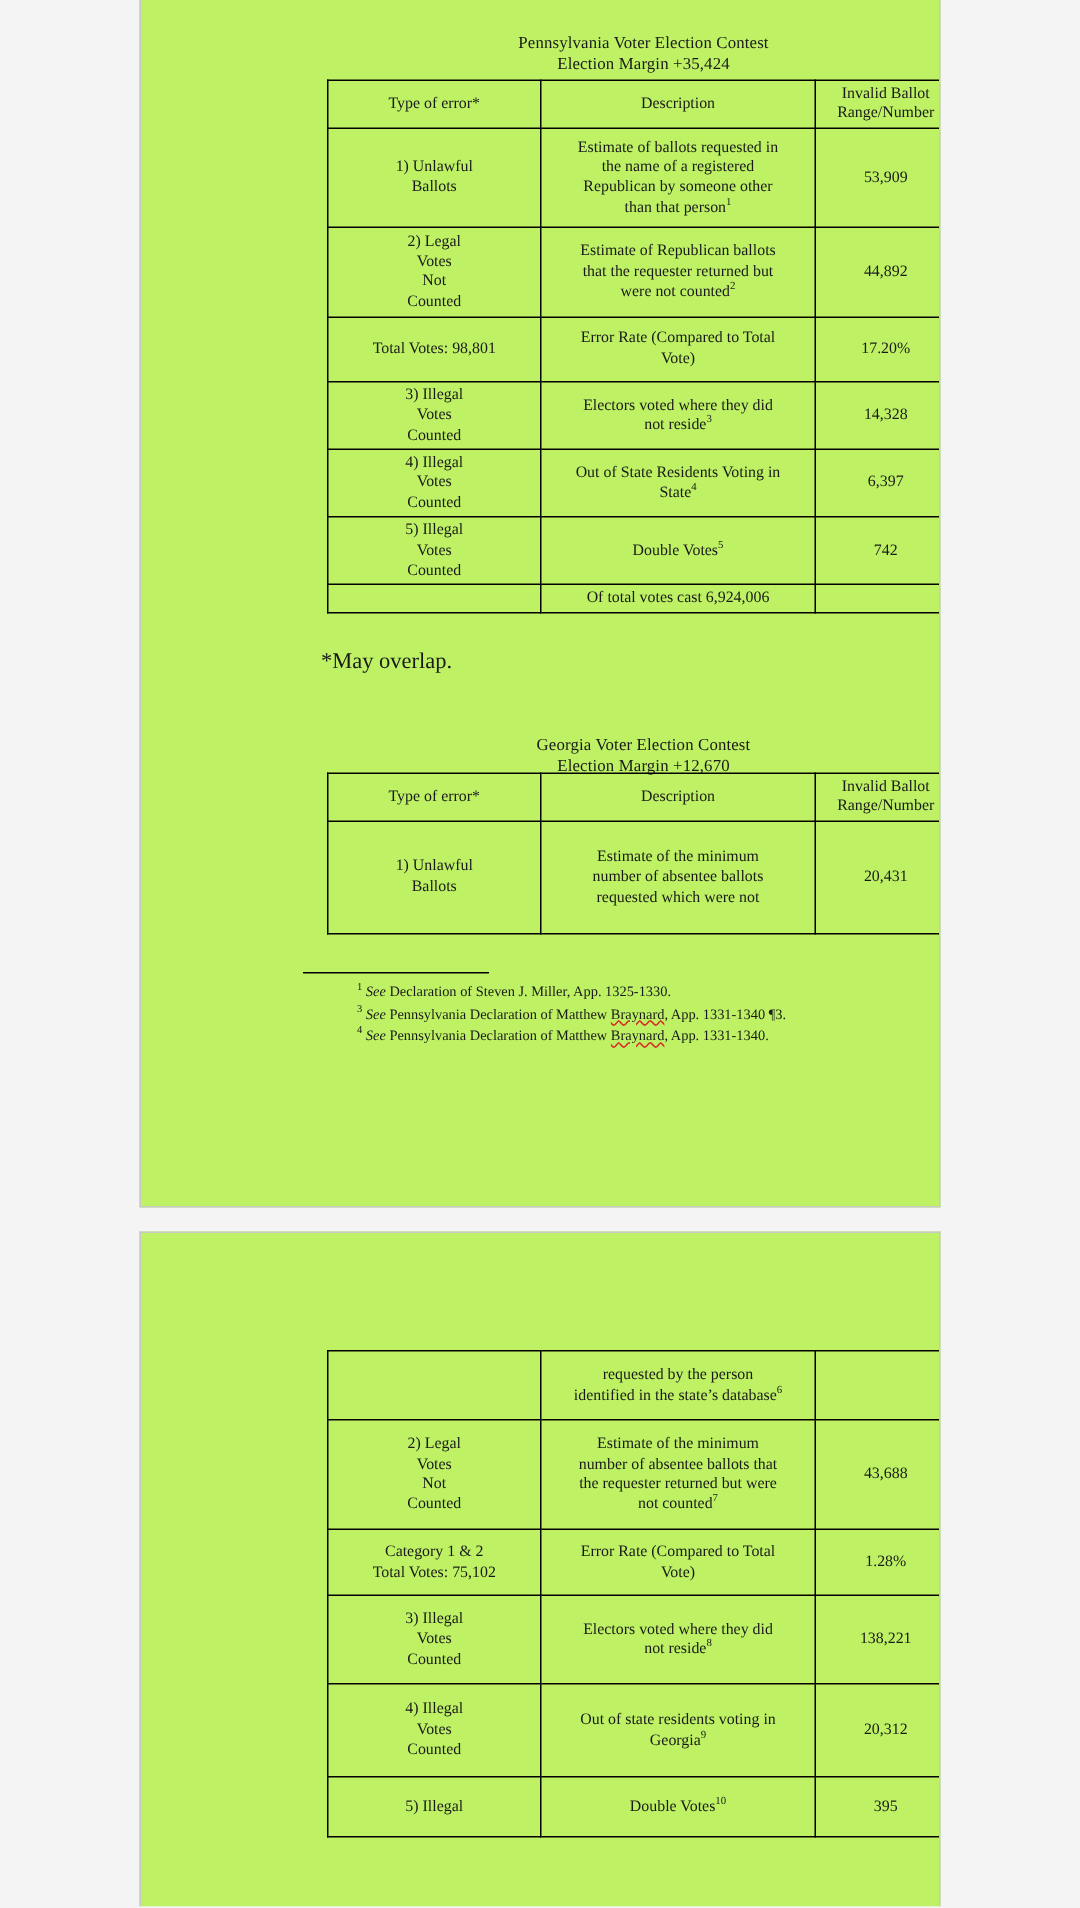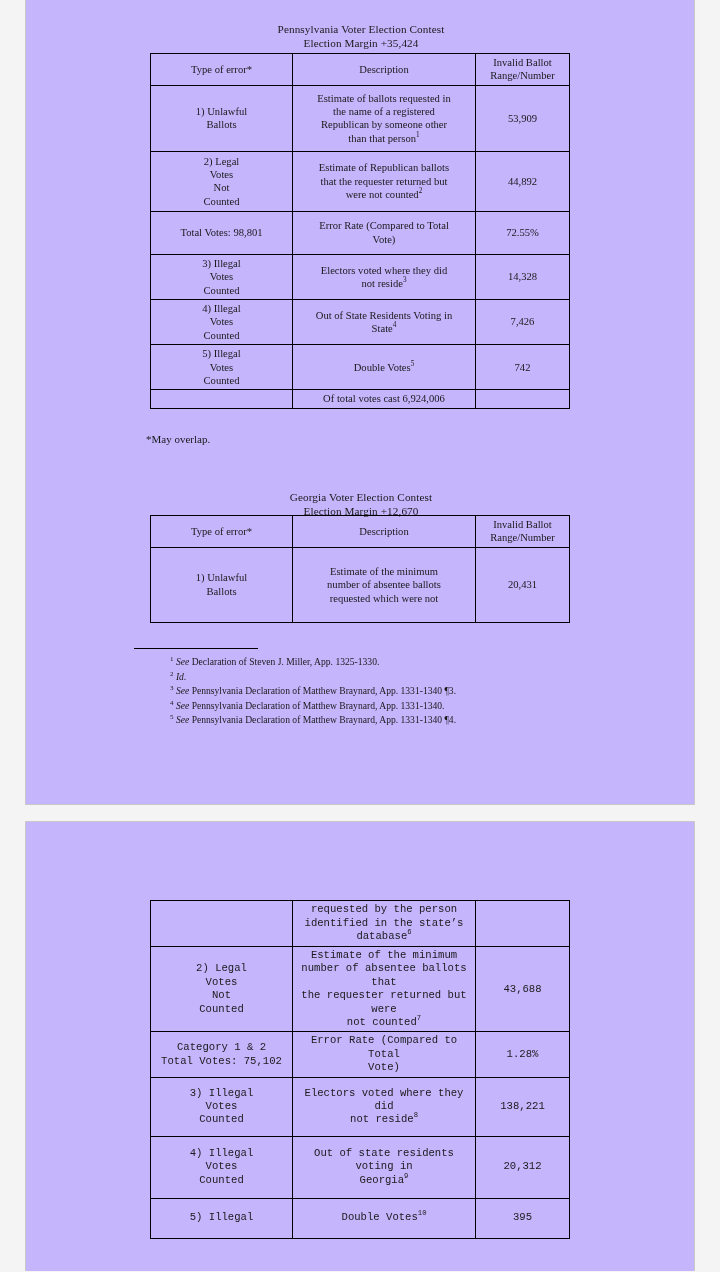--- a/index.html
+++ b/index.html
@@ -16,29 +16,29 @@
 
   #viewer {
     width: 720px;
     position: relative;
     background: #f4f4f4;
     padding: 0;
   }
 
   .page {
     position: relative;
-    background: #c4b5fd;
+    background: #bef264;
     border: 1px solid #c8c8c8;
     margin: 0 auto;
-    width: 670px;
+    width: 534px;
     overflow: hidden;
   }
   .page-1 { height: 806px; margin-top: -1px; }
   .page-gap { height: 16px; background: #f4f4f4; }
-  .page-2 { height: 450px; border-bottom: none; font-family: Liberation Mono, monospace; }
+  .page-2 { height: 450px; border-bottom: none; }
 
   .page-inner {
     position: relative;
     width: 100%;
     height: 100%;
   }
 
   
   .doc-heading {
     text-align: center;
@@ -69,21 +69,21 @@
 
   th.hdr { height: 26px; }
   td.type-cell { text-align: center; }
   td.num-cell  { text-align: center; }
   td.left-cell { text-align: left; padding-left: 6px; }
   .typelines { display: block; }
 
   sup { font-size: 7.2px; vertical-align: super; line-height: 0; }
 
   .note-star {
-    font-size: 11px;
+    font-size: 15px;
     margin-left: 120px;
     margin-top: 3px;
   }
 
   
   .footnote-area {
     margin-left: 108px;
     margin-top: 0;
   }
   .fn-rule {
@@ -94,20 +94,21 @@
   }
   .fn {
     font-size: 9.6px;
     line-height: 14.6px;
     white-space: nowrap;
     margin-left: 36px;
   }
   .fn .fnum { font-size: 7px; vertical-align: super; line-height: 0; }
   .fn i { font-style: italic; }
   .sp-err {
+    text-decoration: underline;
     text-decoration-style: wavy;
     text-decoration-color: #d93025;
     text-decoration-thickness: 1px;
     text-underline-offset: 1px;
   }
 
   .abs { position: absolute; }
 </style>
 </head>
 <body>
@@ -168,21 +169,21 @@
                 <td class="num-cell">44,892</td>
               </tr>
               <tr style="height: 43px;">
                 <td class="type-cell">
                   <span class="typelines">Total Votes: 98,801</span>
                 </td>
                 <td>
                   <span class="typelines">Error Rate (Compared to Total</span>
                   <span class="typelines">Vote)</span>
                 </td>
-                <td class="num-cell">72.55%</td>
+                <td class="num-cell">17.20%</td>
               </tr>
               <tr style="height: 43px;">
                 <td class="type-cell">
                   <span class="typelines">3)   Illegal</span>
                   <span class="typelines">Votes</span>
                   <span class="typelines">Counted</span>
                 </td>
                 <td>
                   <span class="typelines">Electors voted where they did</span>
                   <span class="typelines">not reside<sup>3</sup></span>
@@ -192,21 +193,21 @@
               <tr style="height: 43px;">
                 <td class="type-cell">
                   <span class="typelines">4)   Illegal</span>
                   <span class="typelines">Votes</span>
                   <span class="typelines">Counted</span>
                 </td>
                 <td>
                   <span class="typelines">Out of State Residents Voting in</span>
                   <span class="typelines">State<sup>4</sup></span>
                 </td>
-                <td class="num-cell">7,426</td>
+                <td class="num-cell">6,397</td>
               </tr>
               <tr style="height: 43px;">
                 <td class="type-cell">
                   <span class="typelines">5)   Illegal</span>
                   <span class="typelines">Votes</span>
                   <span class="typelines">Counted</span>
                 </td>
                 <td>
                   <span class="typelines">Double Votes<sup>5</sup></span>
                 </td>
@@ -259,24 +260,22 @@
                 <td class="num-cell">20,431</td>
               </tr>
             </tbody>
         </table>
       </div>
 
       <div class="abs footnote-area" style="top:648px; left:0;">
         <div class="fn-rule"></div>
         <div id="fn-list">
             <div class="fn"><span class="fnum">1</span> <i>See</i><span> Declaration of Steven J. Miller, App. 1325-1330.</span></div>
-            <div class="fn"><span class="fnum">2</span> <i>Id.</i><span></span></div>
             <div class="fn"><span class="fnum">3</span> <i>See</i><span> Pennsylvania Declaration of Matthew </span><span class="sp-err">Braynard</span><span>, App. 1331-1340 ¶3.</span></div>
             <div class="fn"><span class="fnum">4</span> <i>See</i><span> Pennsylvania Declaration of Matthew </span><span class="sp-err">Braynard</span><span>, App. 1331-1340.</span></div>
-            <div class="fn"><span class="fnum">5</span> <i>See</i><span> Pennsylvania Declaration of Matthew </span><span class="sp-err">Braynard</span><span>, App. 1331-1340 ¶4.</span></div>
           </div>
       </div>
 
     </div>
   </div>
 
   <div class="page-gap"></div>
 
   <div class="page page-2">
     <div class="page-inner">

